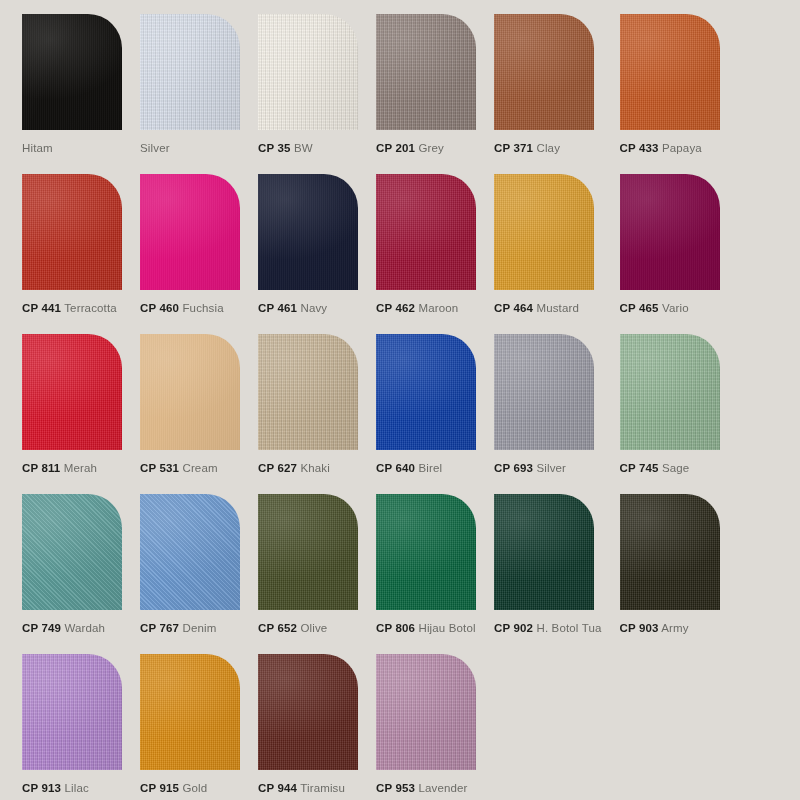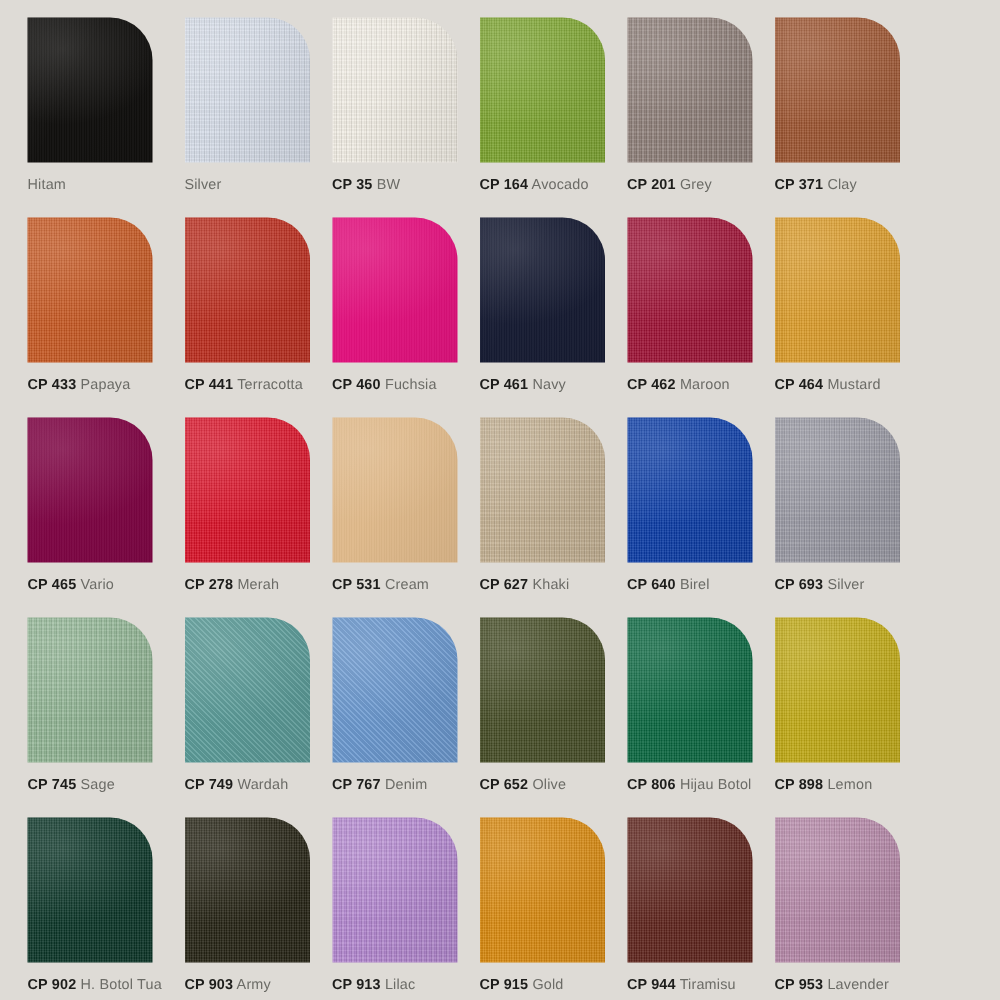--- a/index.html
+++ b/index.html
@@ -156,24 +156,20 @@
       </div>
       <div class="swatch-cell">
         <div class="swatch-chip heather" style="background: rgb(214, 221, 232);"></div>
         <div class="swatch-label"><span class="swatch-name">Silver</span></div>
       </div>
       <div class="swatch-cell">
         <div class="swatch-chip heather" style="background: rgb(240, 236, 227);"></div>
         <div class="swatch-label"><span class="swatch-code">CP 35</span> <span class="swatch-name">BW</span></div>
       </div>
       <div class="swatch-cell">
-        <div class="swatch-chip" style="background: rgb(123, 163, 47);"></div>
-        <div class="swatch-label"><span class="swatch-code">CP 164</span> <span class="swatch-name">Avocado</span></div>
-      </div>
-      <div class="swatch-cell">
         <div class="swatch-chip heather" style="background: rgb(141, 126, 120);"></div>
         <div class="swatch-label"><span class="swatch-code">CP 201</span> <span class="swatch-name">Grey</span></div>
       </div>
       <div class="swatch-cell">
         <div class="swatch-chip" style="background: rgb(156, 84, 48);"></div>
         <div class="swatch-label"><span class="swatch-code">CP 371</span> <span class="swatch-name">Clay</span></div>
       </div>
       <div class="swatch-cell">
         <div class="swatch-chip" style="background: rgb(196, 85, 31);"></div>
         <div class="swatch-label"><span class="swatch-code">CP 433</span> <span class="swatch-name">Papaya</span></div>
@@ -197,21 +193,21 @@
       <div class="swatch-cell">
         <div class="swatch-chip" style="background: rgb(217, 154, 40);"></div>
         <div class="swatch-label"><span class="swatch-code">CP 464</span> <span class="swatch-name">Mustard</span></div>
       </div>
       <div class="swatch-cell">
         <div class="swatch-chip matte" style="background: rgb(125, 5, 67);"></div>
         <div class="swatch-label"><span class="swatch-code">CP 465</span> <span class="swatch-name">Vario</span></div>
       </div>
       <div class="swatch-cell">
         <div class="swatch-chip" style="background: rgb(216, 17, 39);"></div>
-        <div class="swatch-label"><span class="swatch-code">CP 278</span> <span class="swatch-name">Merah</span></div>
+        <div class="swatch-label"><span class="swatch-code">CP 811</span> <span class="swatch-name">Merah</span></div>
       </div>
       <div class="swatch-cell">
         <div class="swatch-chip matte" style="background: rgb(223, 185, 138);"></div>
         <div class="swatch-label"><span class="swatch-code">CP 531</span> <span class="swatch-name">Cream</span></div>
       </div>
       <div class="swatch-cell">
         <div class="swatch-chip heather" style="background: rgb(196, 177, 147);"></div>
         <div class="swatch-label"><span class="swatch-code">CP 627</span> <span class="swatch-name">Khaki</span></div>
       </div>
       <div class="swatch-cell">
@@ -236,24 +232,20 @@
       </div>
       <div class="swatch-cell">
         <div class="swatch-chip" style="background: rgb(67, 74, 35);"></div>
         <div class="swatch-label"><span class="swatch-code">CP 652</span> <span class="swatch-name">Olive</span></div>
       </div>
       <div class="swatch-cell">
         <div class="swatch-chip" style="background: rgb(6, 100, 61);"></div>
         <div class="swatch-label"><span class="swatch-code">CP 806</span> <span class="swatch-name">Hijau Botol</span></div>
       </div>
       <div class="swatch-cell">
-        <div class="swatch-chip" style="background: rgb(190, 167, 18);"></div>
-        <div class="swatch-label"><span class="swatch-code">CP 898</span> <span class="swatch-name">Lemon</span></div>
-      </div>
-      <div class="swatch-cell">
         <div class="swatch-chip" style="background: rgb(10, 53, 39);"></div>
         <div class="swatch-label"><span class="swatch-code">CP 902</span> <span class="swatch-name">H. Botol Tua</span></div>
       </div>
       <div class="swatch-cell">
         <div class="swatch-chip" style="background: rgb(37, 35, 20);"></div>
         <div class="swatch-label"><span class="swatch-code">CP 903</span> <span class="swatch-name">Army</span></div>
       </div>
       <div class="swatch-cell">
         <div class="swatch-chip heather" style="background: rgb(177, 133, 206);"></div>
         <div class="swatch-label"><span class="swatch-code">CP 913</span> <span class="swatch-name">Lilac</span></div>

